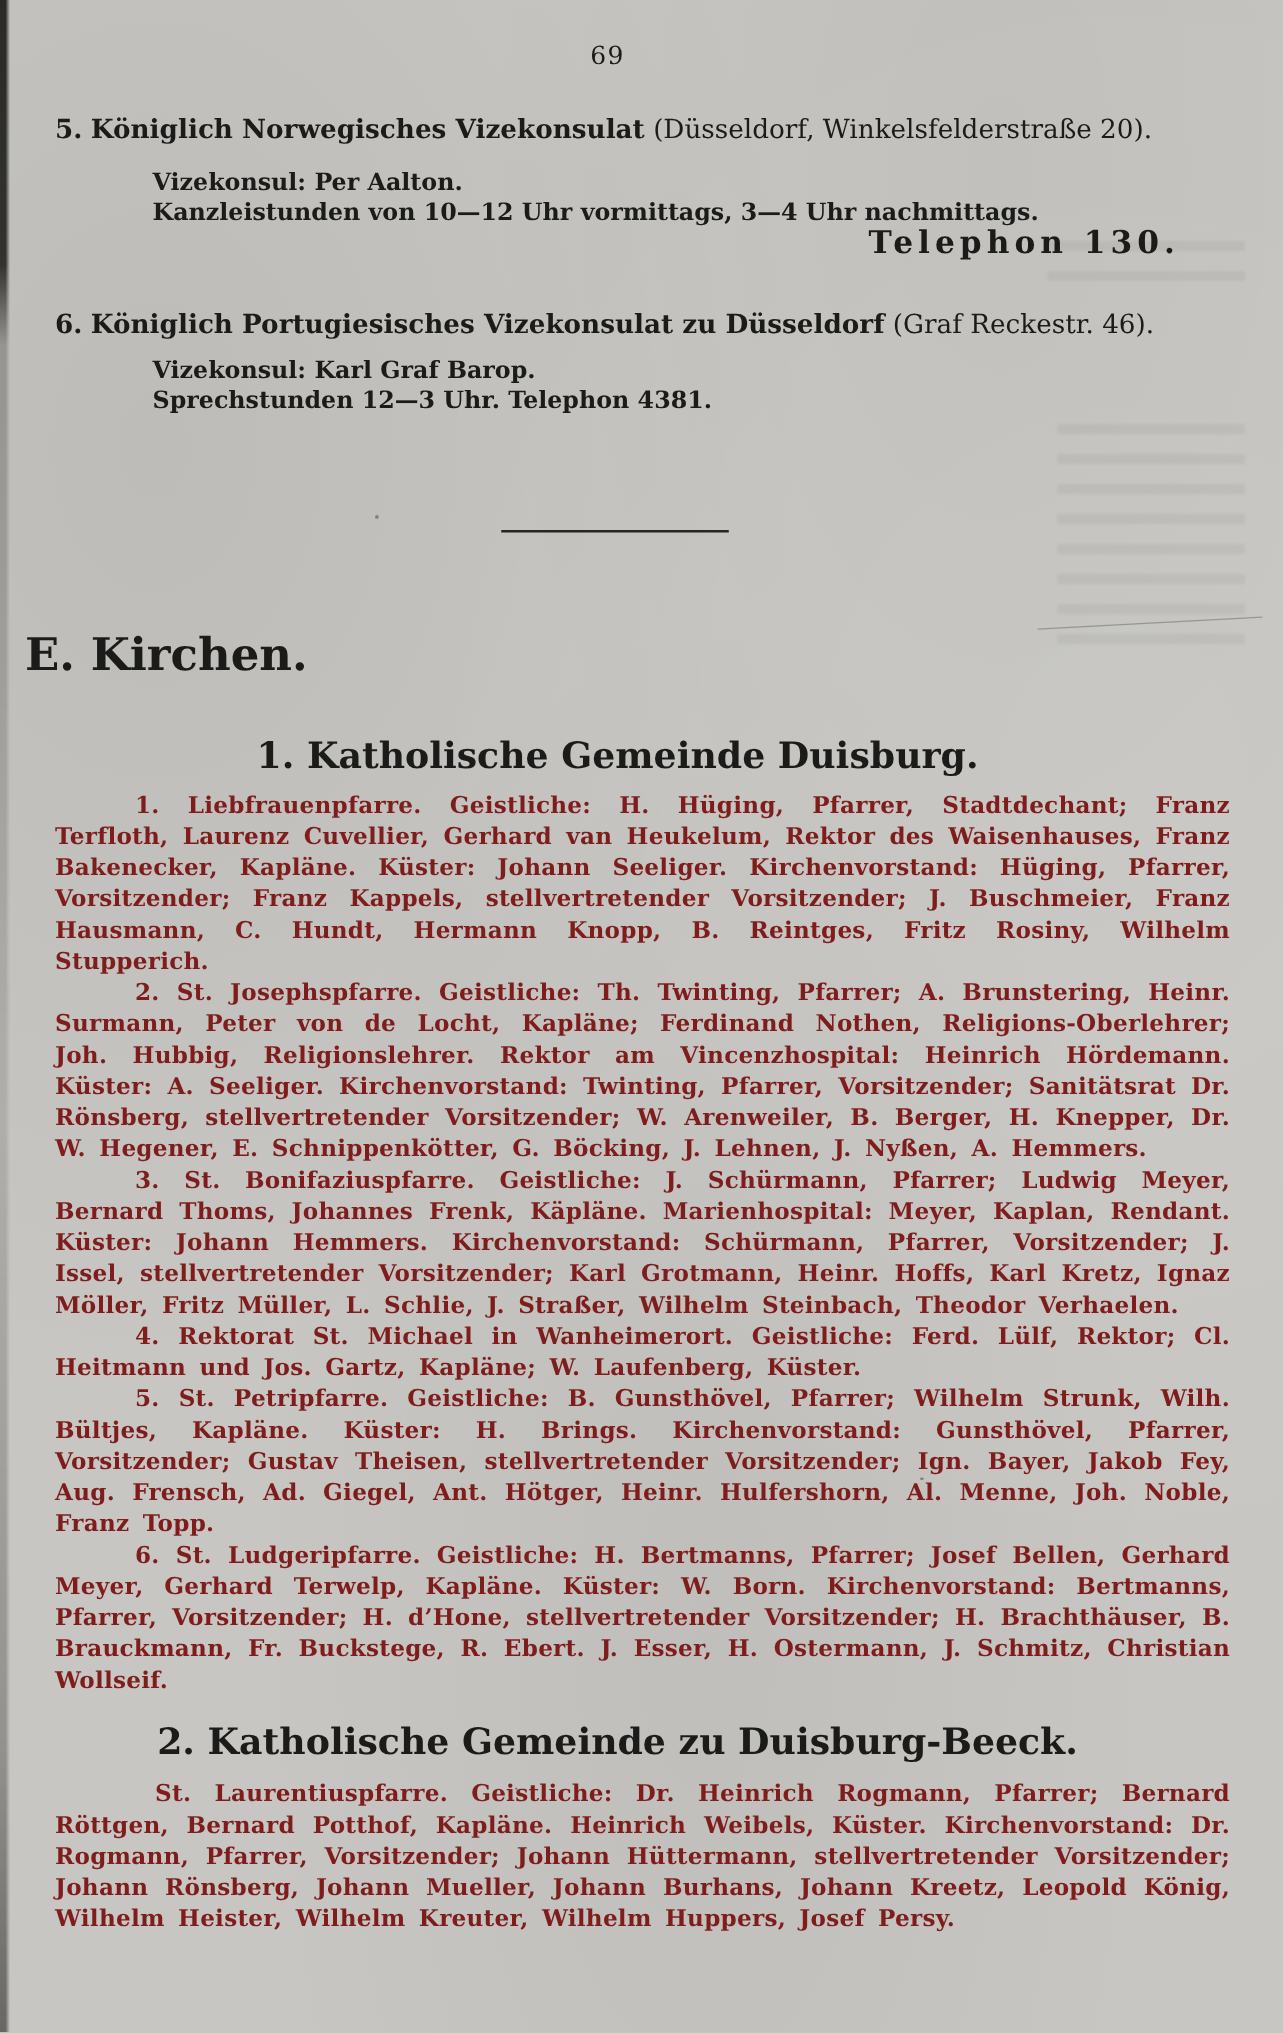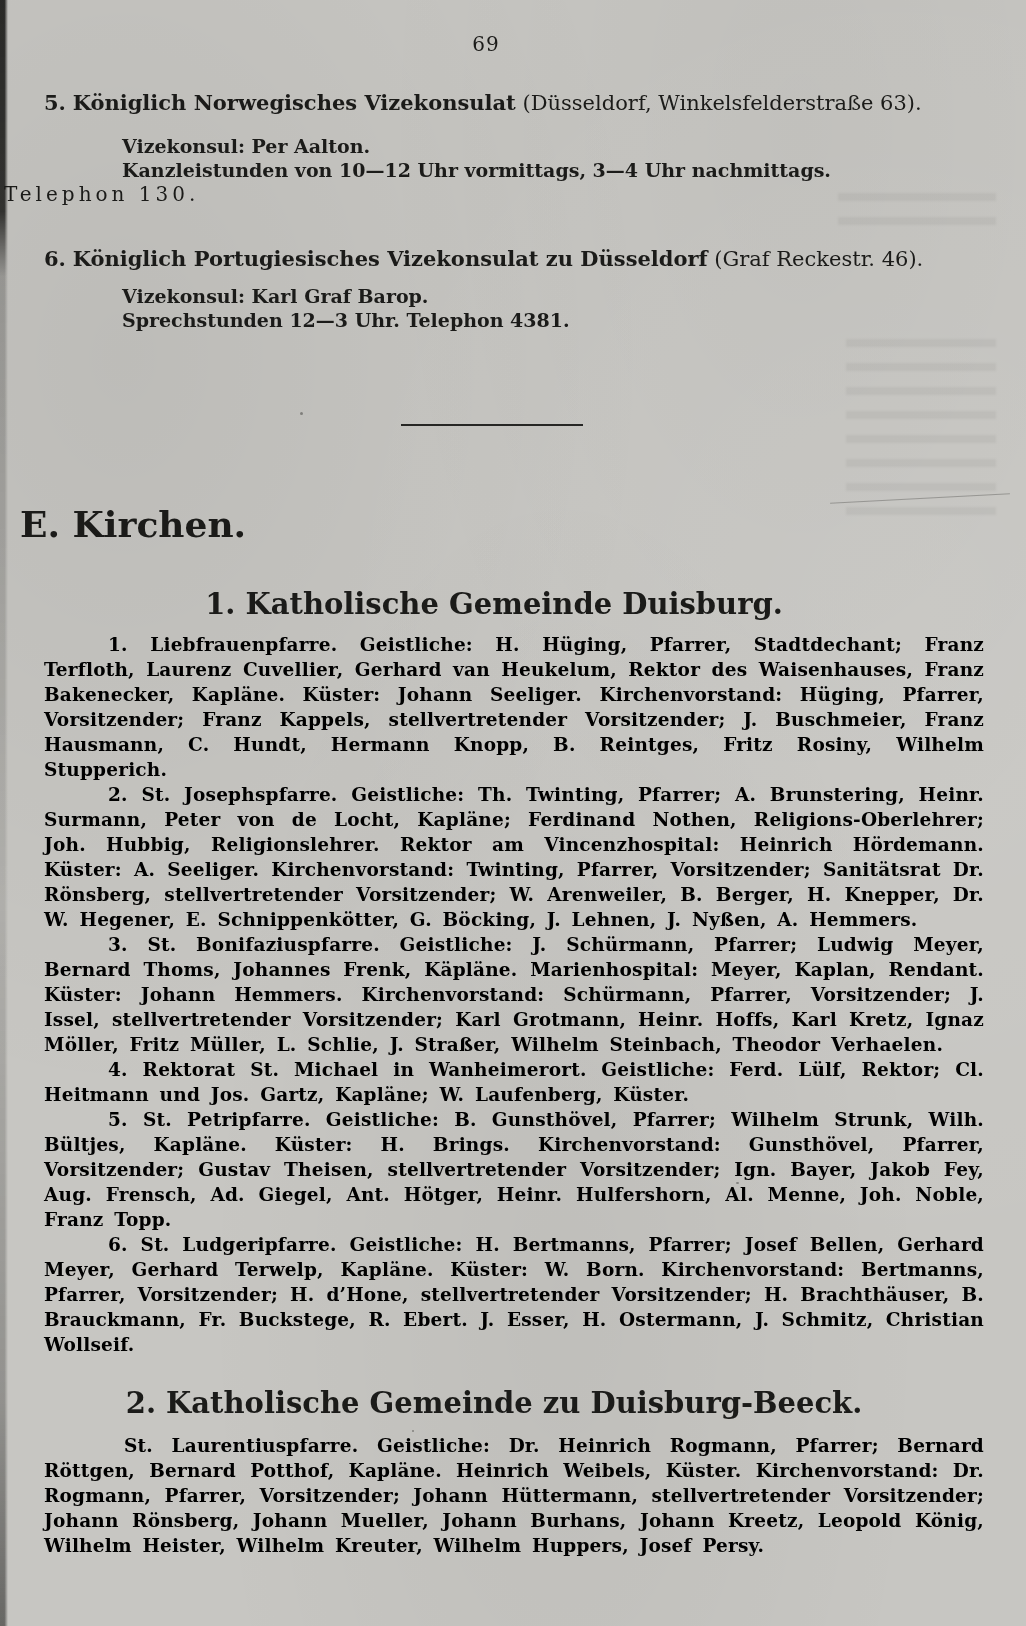--- a/index.html
+++ b/index.html
@@ -64,23 +64,23 @@
   .consulate-heading .num,.consulate-heading .title{font-weight:bold;}
   .consulate-heading .addr{font-weight:normal;}
   .consulate-body{
     margin-top:18px;
     padding-left:78px;
     font-size:19px;line-height:24px;
     font-weight:bold;
   }
   .sec6 .consulate-body{margin-top:12px;}
   .telephone-line{
-    text-align:left;
-    font-size:20px;line-height:24px;
-    font-weight:normal;
+    text-align:right;
+    font-size:25px;line-height:24px;
+    font-weight:bold;
     letter-spacing:4px;
     transform:translateX(-40px);
   }
   .divider{
     width:182px;height:2px;
     background:#262624;
     margin:92px auto 0;
     transform:translateX(-22px);
   }
   .kirchen-heading{
@@ -90,52 +90,52 @@
     font-weight:bold;
     transform:translateX(-24px);
   }
   .community-heading{
     margin-top:44px;
     text-align:center;
     font-size:29px;line-height:28px;
     font-weight:bold;
     transform:translateX(-20px);
   }
-  .community-heading.second{margin-top:32px;}
+  .community-heading.second{margin-top:22px;}
   .paragraphs{margin-top:14px;}
   .para{
     margin:0;
     font-size:18.5px;line-height:25px;
     font-weight:bold;
     text-align:justify;
     word-spacing:0.22em;
     letter-spacing:0.2px;
     text-indent:64px;
-    color:#000000;
+    color:#7f1d1d;
   }
   .para.last{text-indent:80px;margin-top:16px;}
 </style>
 </head>
 <body>
 
 <div class="paper-texture"></div>
 <div class="edge-left"></div>
 <div class="ghost ghost-a"></div>
 <div class="ghost ghost-b"></div>
 <div class="scratch"></div>
 <div class="speck speck-1"></div>
 <div class="speck speck-2"></div>
 <div class="speck speck-3"></div>
 
 <div class="page">
 
   <div class="pagenum">69</div>
 
   <div class="sec5">
-    <div class="consulate-heading"><span class="num">5.</span> <span class="title">Königlich Norwegisches Vizekonsulat</span> <span class="addr">(Düsseldorf, Winkelsfelderstraße 63).</span></div>
+    <div class="consulate-heading"><span class="num">5.</span> <span class="title">Königlich Norwegisches Vizekonsulat</span> <span class="addr">(Düsseldorf, Winkelsfelderstraße 20).</span></div>
     <div class="consulate-body">
       <div>Vizekonsul: Per Aalton.</div>
       <div>Kanzleistunden von 10—12 Uhr vormittags, 3—4 Uhr nachmittags.</div>
     </div>
     <div class="telephone-line">Telephon 130.</div>
   </div>
 
   <div class="sec6">
     <div class="consulate-heading" style="margin-top:40px;"><span class="num">6.</span> <span class="title">Königlich Portugiesisches Vizekonsulat zu Düsseldorf</span> <span class="addr">(Graf Reckestr. 46).</span></div>
     <div class="consulate-body">

